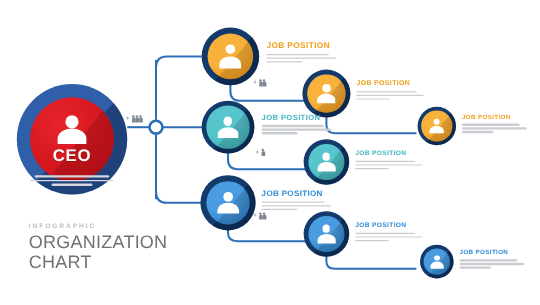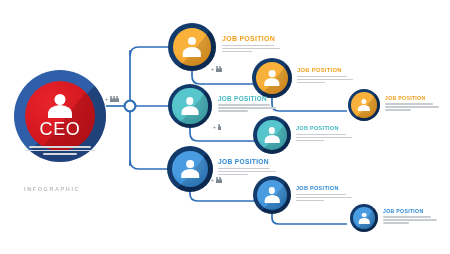--- a/index.html
+++ b/index.html
@@ -44,21 +44,21 @@
   #ceo-shadow{position:absolute;left:0;top:0;width:92px;height:92px;border-radius:50%;
     background:linear-gradient(135deg, rgba(255,255,255,0) 52%, rgba(10,25,60,.42) 53%);}
   #ceo-disc{position:absolute;left:11px;top:11px;width:70px;height:70px;border-radius:50%;
     background:radial-gradient(circle at 36% 30%, #e8242c 0%, #d2151d 62%, #b91018 100%);
     display:flex;flex-direction:column;align-items:center;justify-content:center;overflow:hidden;}
   #ceo-disc .shade{position:absolute;left:0;top:0;width:100%;height:100%;border-radius:50%;
     background:linear-gradient(128deg, rgba(255,255,255,0) 55%, rgba(120,8,14,.30) 56%);}
   #ceo-person{position:relative;width:26px;height:24px;margin-top:-1px;}
   #ceo-person .head{width:11px;height:11px;top:0;}
   #ceo-person .body{width:24px;height:13px;bottom:0;}
-  #ceo-text{position:relative;color:#fff;font-weight:normal;font-size:18px;letter-spacing:.6px;
+  #ceo-text{position:relative;color:#fff;font-weight:bold;font-size:14px;letter-spacing:.6px;
     line-height:1;margin-top:2px;text-shadow:0 1px 0 rgba(120,0,0,.35);}
   #ceo-caption{position:absolute;left:16px;top:146px;width:88px;text-align:center;}
   #ceo-caption .ln{display:block;background:#d5d8dc;height:1.6px;border-radius:1px;margin:0 auto 2px auto;}
 
   
   #title-block{position:absolute;left:24px;top:186px;}
   #kicker{font-size:5.5px;letter-spacing:1.6px;color:#b9bdc2;font-weight:bold;margin-bottom:3px;}
   #org-title{font-size:15px;line-height:1.08;color:#6d7277;letter-spacing:.2px;}
 </style>
 </head>
@@ -109,20 +109,24 @@
   </div>
 
   <div id="ceo-caption">
     <span class="ln" style="width:62px"></span>
     <span class="ln" style="width:70px"></span>
     <span class="ln" style="width:34px"></span>
   </div>
 
   <div id="title-block">
     <div id="kicker">INFOGRAPHIC</div>
+    <div id="org-title">
+      <div>ORGANIZATION</div>
+      <div>CHART</div>
+    </div>
   </div>
 
   <div class="staff" style="left:105px;top:96px;">
     <span class="plus">+</span>
     <span class="mini">
         <i class="mh"></i>
         <i class="mb"></i>
       </span>
     <span class="mini">
         <i class="mh"></i>

